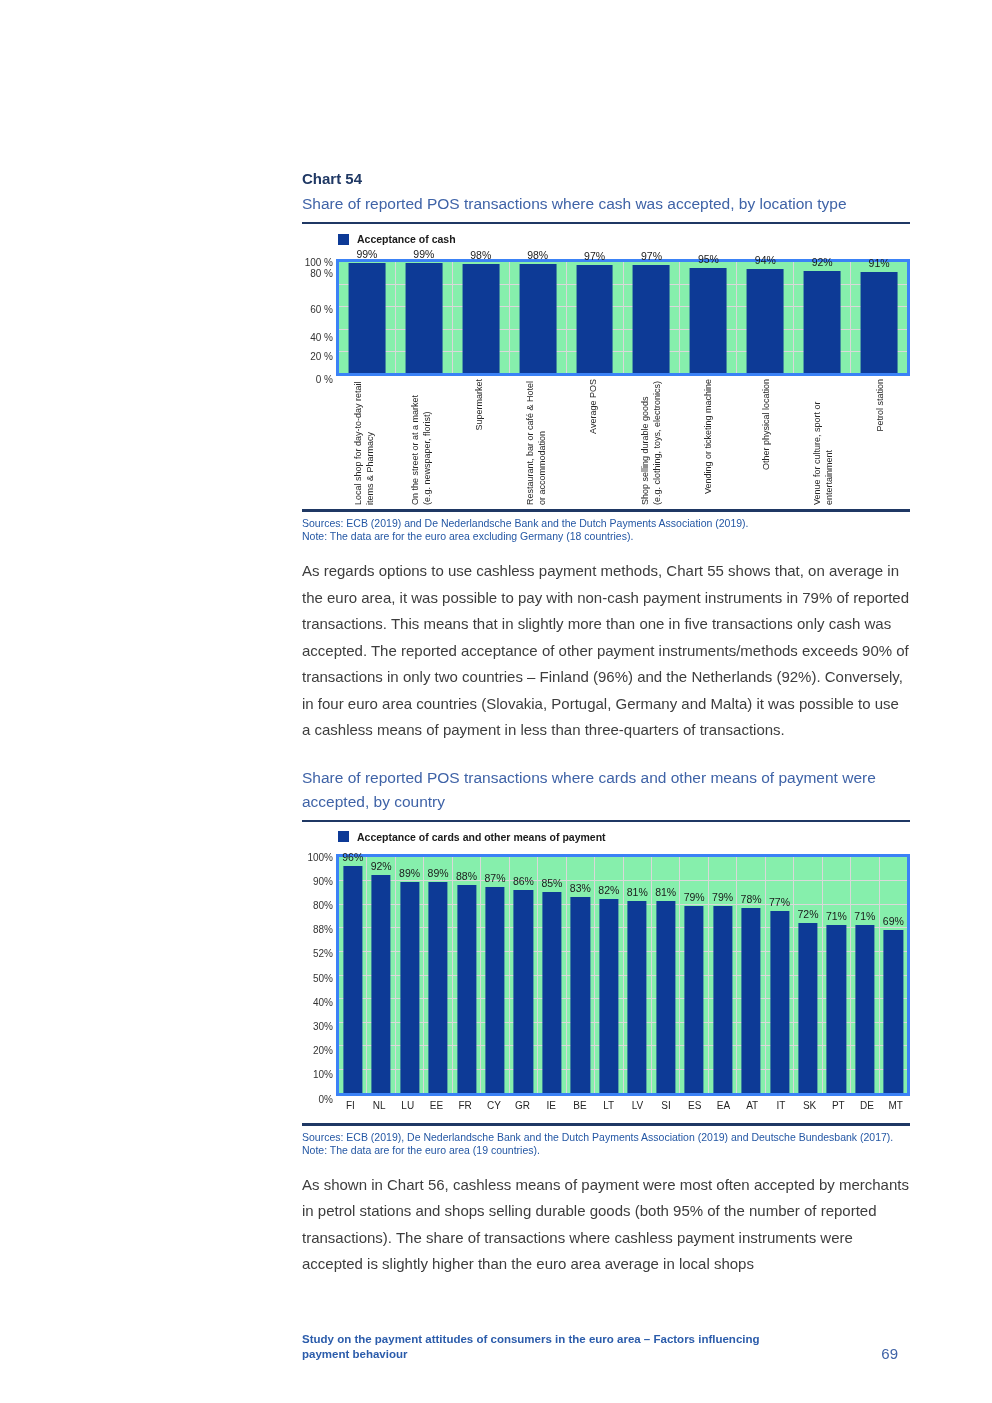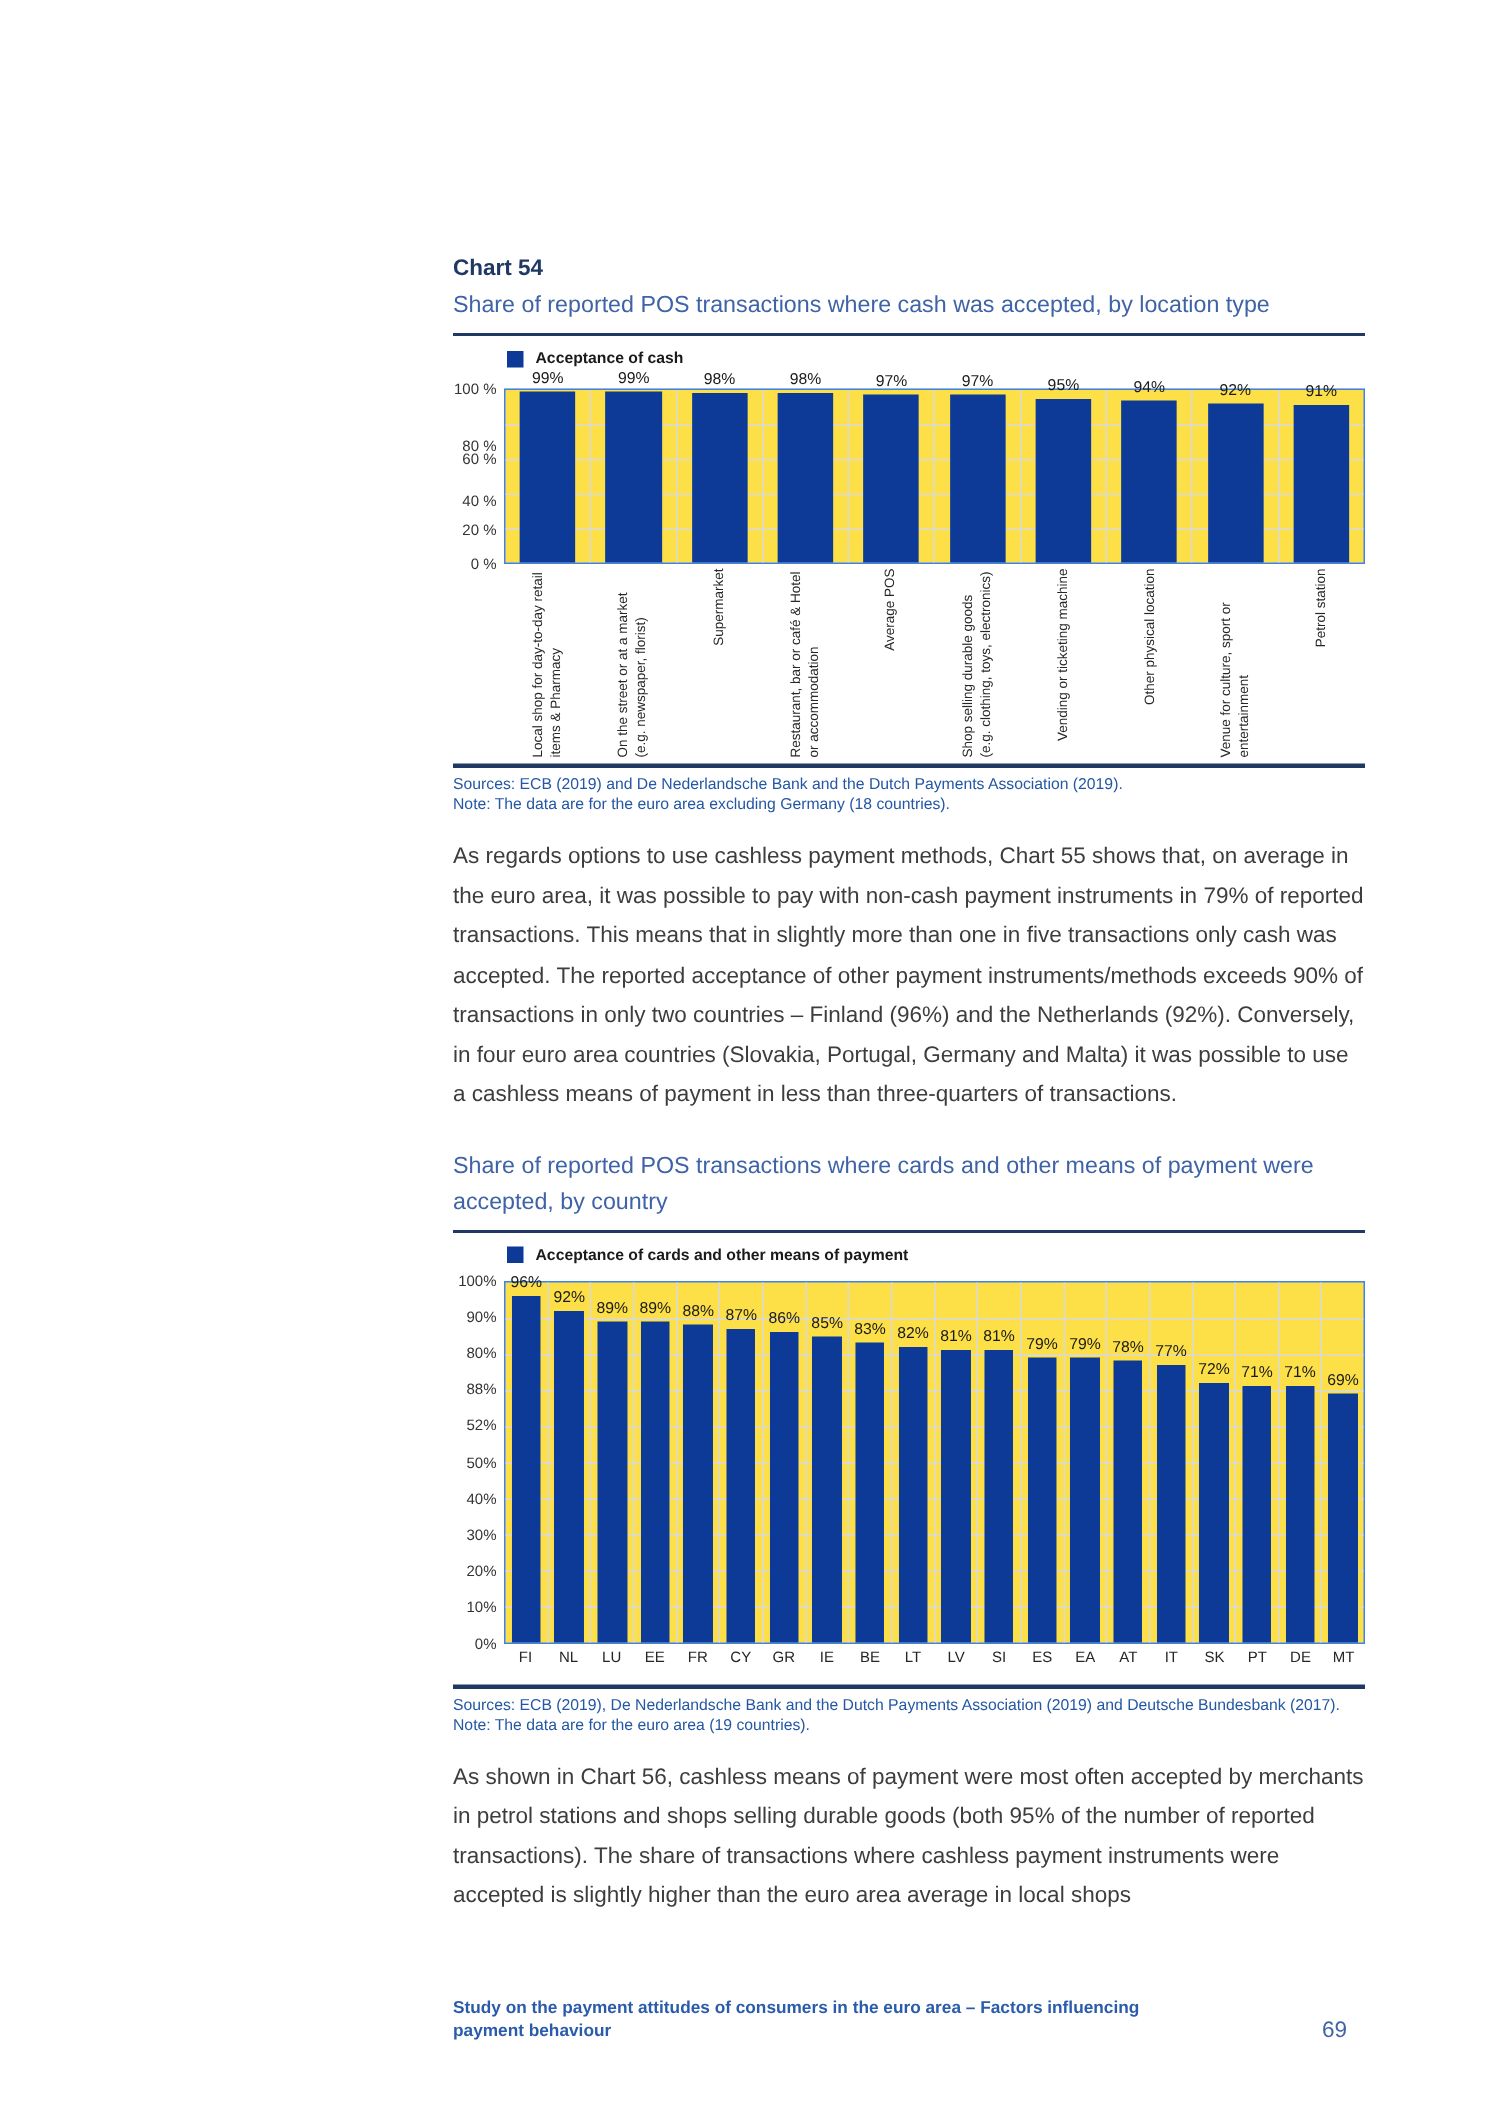--- a/index.html
+++ b/index.html
@@ -11,21 +11,21 @@
   .chart-number { font-size:15px; font-weight:bold; color:#1f3864; line-height:18px; }
   .chart-title  { font-size:15.5px; color:#3f63a7; line-height:24px; margin-top:4px; }
   .title-rule   { height:2px; background:#1f3864; margin-top:6px; }
   .thick-rule   { height:3px; background:#1f3864; }
 
   .legend { display:flex; align-items:center; gap:8px; margin-top:8px; margin-left:36px; height:14px; }
   .legend .swatch { width:11px; height:11px; background:#0d3a96; flex:0 0 auto; }
   .legend .legend-label { font-size:10.5px; font-weight:bold; color:#1a1a1a; }
 
   .plot-wrap { position:relative; margin-left:34px; }
-  .plot { position:relative; border:1px solid #3b82f6; background:#fde047; }
+  .plot { position:relative; border:3px solid #3b82f6; background:#86efac; }
   .ytick { position:absolute; right:calc(100% + 6px); transform:translateY(-50%); font-size:10px; color:#333; white-space:nowrap; }
   .gridline { position:absolute; left:0; right:0; height:1px; background:#d9d9d9; }
   .bars { position:absolute; top:0; left:0; right:0; bottom:0; display:flex; }
   .slot { flex:1 1 0; position:relative; }
   .slot + .slot { border-left:1px solid #d9d9d9; }
   .bar { position:absolute; bottom:0; left:50%; transform:translateX(-50%); width:66%; background:#0d3a96; }
   .chart55 .bar { width:70%; }
   .bar-label { position:absolute; left:50%; transform:translateX(-50%); font-size:10.5px; color:#1a1a1a; white-space:nowrap; }
 
   .xlabels { display:flex; margin-left:34px; }
@@ -62,21 +62,21 @@
       <div class="chart-title" style="color: rgb(63, 99, 167);">Share of reported POS transactions where cash was accepted, by location type</div>
       <div class="title-rule"></div>
       <div class="legend">
         <span class="swatch" style="background: rgb(13, 58, 150);"></span>
         <span class="legend-label">Acceptance of cash</span>
       </div>
       <div class="plot-54-gap chart54">
           <div class="plot-wrap">
             <div class="plot" style="height: 117px;">
               <div class="ytick" style="top: 0px;">100 %</div>
-              <div class="ytick" style="top: 38px;">80 %</div>
+              <div class="ytick" style="top: 11px;">80 %</div>
               <div class="gridline" style="top: 20%;"></div>
               <div class="ytick" style="top: 46.8px;">60 %</div>
               <div class="gridline" style="top: 40%;"></div>
               <div class="ytick" style="top: 75px;">40 %</div>
               <div class="gridline" style="top: 60%;"></div>
               <div class="ytick" style="top: 93.6px;">20 %</div>
               <div class="gridline" style="top: 80%;"></div>
               <div class="ytick" style="top: 117px;">0 %</div>
               <div class="bars">
                 <div class="slot">

